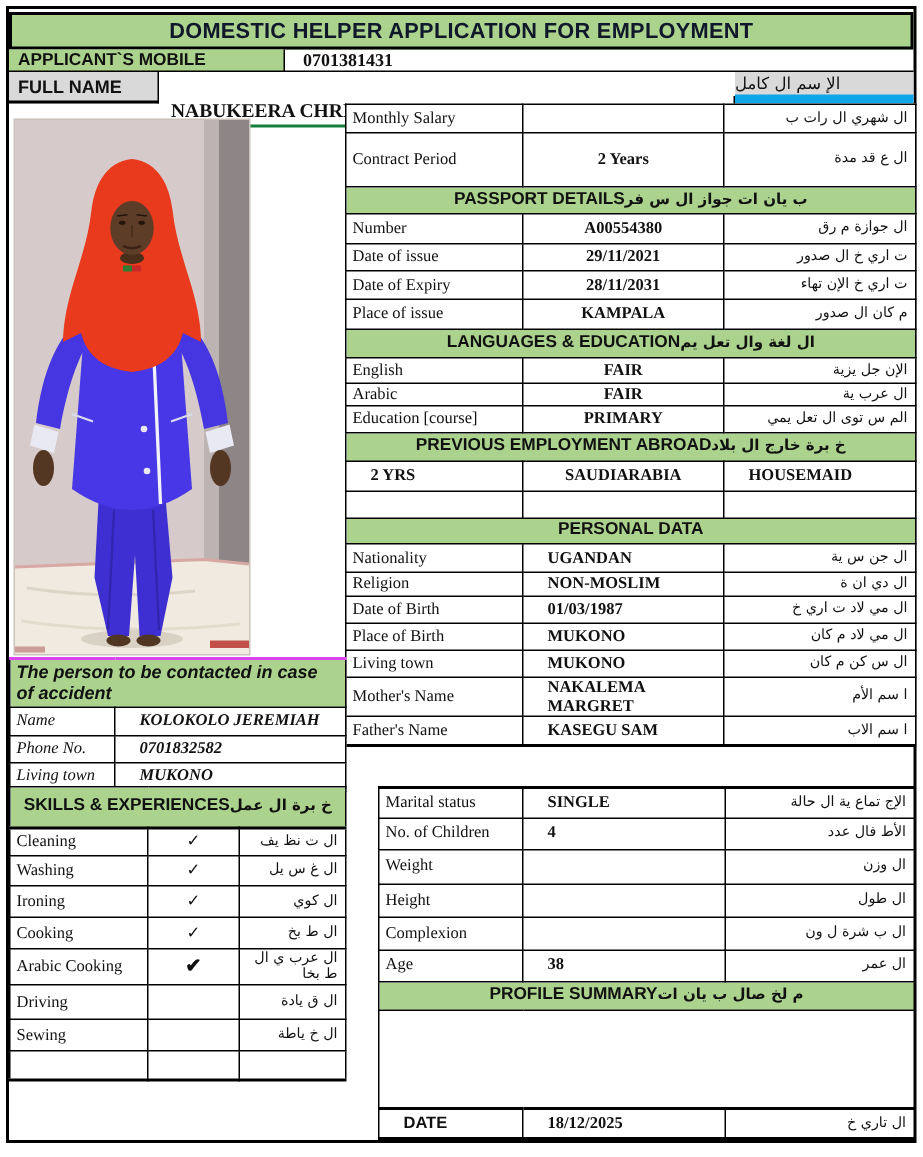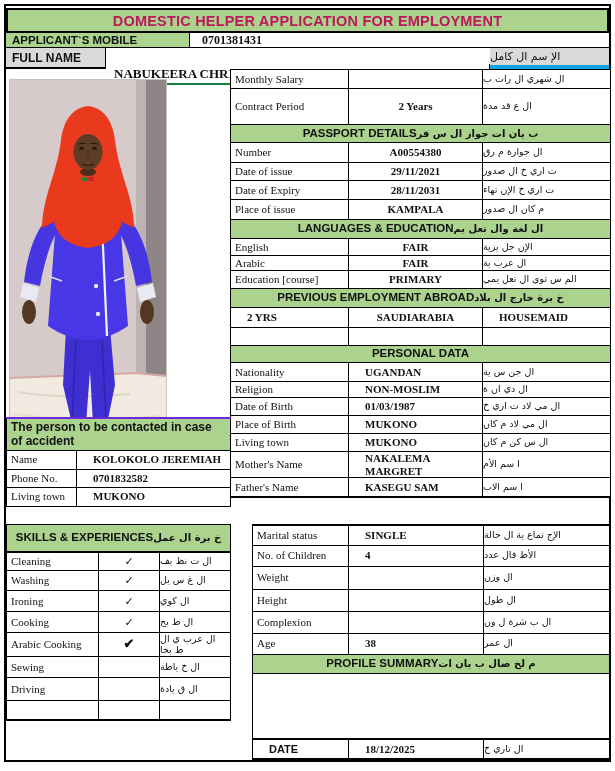--- a/index.html
+++ b/index.html
@@ -6,29 +6,29 @@
   html,body{margin:0;padding:0;background:#fff;}
   .page{position:relative;width:615px;height:771px;background:#fff;color:var(--ink);
         font-family:"Liberation Serif",serif;}
   .abs{position:absolute;box-sizing:border-box;}
   .frame{left:4px;top:4px;width:607px;height:758px;border:2px solid #000;}
   .c{position:absolute;box-sizing:border-box;display:flex;align-items:center;overflow:hidden;}
   .green{background:var(--green);}
   .gray{background:var(--gray);}
   .sansb{font-family:"Liberation Sans",sans-serif;font-weight:bold;}
   .title{left:6px;top:8px;width:603px;height:25px;border:2px solid #000;background:var(--green);
-         justify-content:center;font-size:14.5px;letter-spacing:.2px;color:#be185d;}
+         justify-content:center;font-size:14.5px;letter-spacing:.2px;color:#0f172a;}
   .arfont{font-family:"DejaVu Sans",sans-serif;direction:rtl;}
   table.t{position:absolute;border-collapse:collapse;table-layout:fixed;background:#fff;}
   table.t td{border:1px solid #000;padding:0;vertical-align:middle;font-size:11px;line-height:1.15;overflow:hidden;}
   .t .lbl{padding-left:4px;}
   .t .val{font-weight:bold;}
   .t .vc{text-align:center;}
   .t .vl{padding-left:16px;}
-  .t .ar{font-family:"DejaVu Sans",sans-serif;font-size:9.5px;text-align:left;padding-right:5px;direction:rtl;}
+  .t .ar{font-family:"DejaVu Sans",sans-serif;font-size:9.5px;text-align:right;padding-right:5px;direction:rtl;}
   .t .ghdr{background:var(--green);text-align:center;font-family:"Liberation Sans",sans-serif;
            font-weight:bold;font-size:11.5px;}
   .t .ghdr .arh{font-family:"DejaVu Sans",sans-serif;font-size:10px;font-weight:bold;direction:rtl;}
   .t .thc{font-weight:bold;text-align:center;vertical-align:top;padding-top:2px;font-size:11.5px;}
   .t .chk{text-align:center;font-size:11px;}
   .t .chkstrong{font-weight:bold;font-size:13px;}
   .b2b{border-bottom-width:2px !important;}
   .b2t{border-top-width:2px !important;}
 </style>
 </head>
@@ -37,21 +37,21 @@
 <div class="page">
   <div class="abs frame"></div>
 
   <div class="c title sansb">DOMESTIC HELPER APPLICATION FOR EMPLOYMENT</div>
 
   <div class="c green sansb" style="left:6px;top:33px;width:184px;height:15px;border-right:1px solid #000;border-bottom:1px solid #000;font-size:11.5px;padding-left:6px;">APPLICANT`S MOBILE</div>
   <div class="c" style="left:190px;top:33px;width:419px;height:15px;border-bottom:1px solid #000;font-weight:bold;font-size:12px;padding-left:12px;">0701381431</div>
 
   <div class="c gray sansb" style="left:6px;top:48px;width:100px;height:21px;border-right:1px solid #000;border-bottom:2px solid #000;font-size:12px;padding-left:6px;">FULL NAME</div>
   <div class="c" style="left:106px;top:64px;width:384px;height:21px;border-right:1px solid #000;border-bottom:2px solid #15803d;font-weight:bold;font-size:13px;padding-left:8px;">NABUKEERA CHRISTINE</div>
-  <div class="c gray arfont" style="left:490px;top:48px;width:119px;height:21px;border-bottom:4px solid #0ea5e9;font-size:11px;justify-content:flex-end;padding-right:6px;">الإ سم ال كامل</div>
+  <div class="c gray arfont" style="left:490px;top:48px;width:119px;height:21px;border-bottom:6px solid #0ea5e9;font-size:11px;justify-content:flex-end;padding-right:6px;">الإ سم ال كامل</div>
 
   <div class="abs" style="left:6px;top:69px;width:224px;height:368px;">
     <svg width="156" height="356" viewBox="0 0 156 356" style="position:absolute;left:4px;top:11px;outline:1px solid #c9c2bd;">
       <rect width="156" height="356" fill="#d6cbca"></rect>
       <rect x="126" width="10" height="356" fill="#bdb3b3"></rect>
       <rect x="136" width="20" height="356" fill="#8e8587"></rect>
       <path d="M0,298 L126,293 L156,296 L156,356 L0,356 Z" fill="#f0eae0"></path>
       <path d="M0,298 L126,293 L156,296" stroke="#d8a8a4" stroke-width="2" fill="none"></path>
       <path d="M8,312 Q60,320 120,314" stroke="#ddd6c8" stroke-width="2" fill="none"></path>
       <path d="M4,334 Q70,344 150,336" stroke="#e2dccd" stroke-width="2" fill="none"></path>
@@ -196,21 +196,21 @@
       <td class="ar">ا سم الأم</td>
     </tr>
     <tr style="height:19px">
       <td class="lbl">Father's Name</td>
       <td class="val vl">KASEGU SAM</td>
       <td class="ar">ا سم الاب</td>
     </tr>
   </tbody>
     </table>
 
-  <table class="t" style="left:6px;top:417px;width:224px;border-top:2px solid #6d28d9;">
+  <table class="t" style="left:6px;top:438px;width:224px;border-top:2px solid #d946ef;font-style:italic;">
     <colgroup>
         <col style="width:70px">
         <col style="width:154px">
       </colgroup>
     <tbody>
         <tr style="height:31px">
       <td class="ghdr" colspan="2" style="text-align:left;padding:1px 4px;font-size:12px;line-height:1.2;">The person to be contacted in case of accident</td>
     </tr>
     <tr style="height:19px">
       <td class="lbl">Name</td>
@@ -255,29 +255,29 @@
     <tr style="height:21px">
       <td class="lbl">Cooking</td>
       <td class="chk">✓</td>
       <td class="ar">ال ط بخ</td>
     </tr>
     <tr style="height:24px">
       <td class="lbl">Arabic Cooking</td>
       <td class="chk chkstrong">✔</td>
       <td class="ar">ال عرب ي ال ط بخا</td>
     </tr>
-    <tr style="height:21px">
-      <td class="lbl">Sewing</td>
-      <td class="chk"></td>
-      <td class="ar">ال خ ياطة</td>
-    </tr>
     <tr style="height:23px">
       <td class="lbl">Driving</td>
       <td class="chk"></td>
       <td class="ar">ال ق يادة</td>
+    </tr>
+    <tr style="height:21px">
+      <td class="lbl">Sewing</td>
+      <td class="chk"></td>
+      <td class="ar">ال خ ياطة</td>
     </tr>
     <tr style="height:19px">
       <td class="lbl"></td>
       <td class="chk"></td>
       <td class="ar"></td>
     </tr>
   </tbody>
     </table>
 
   <table class="t" style="left:252px;top:524px;width:357px;border-top:2px solid #000;border-bottom:2px solid #000;">

